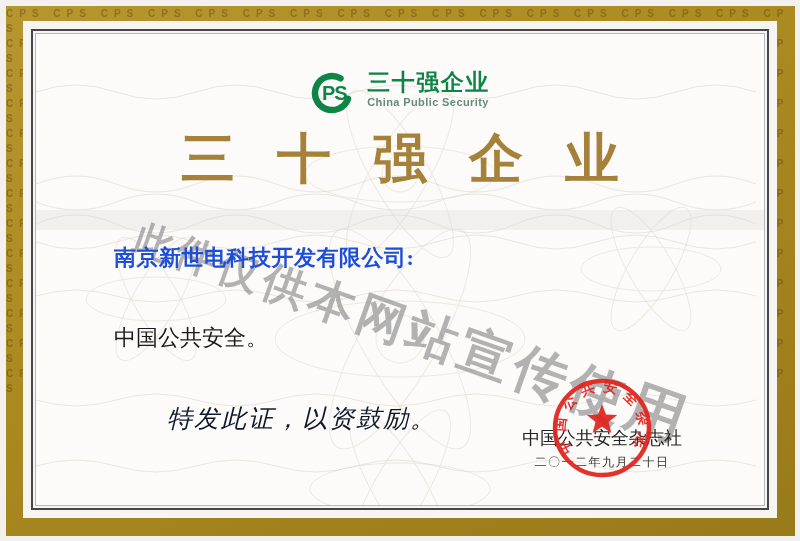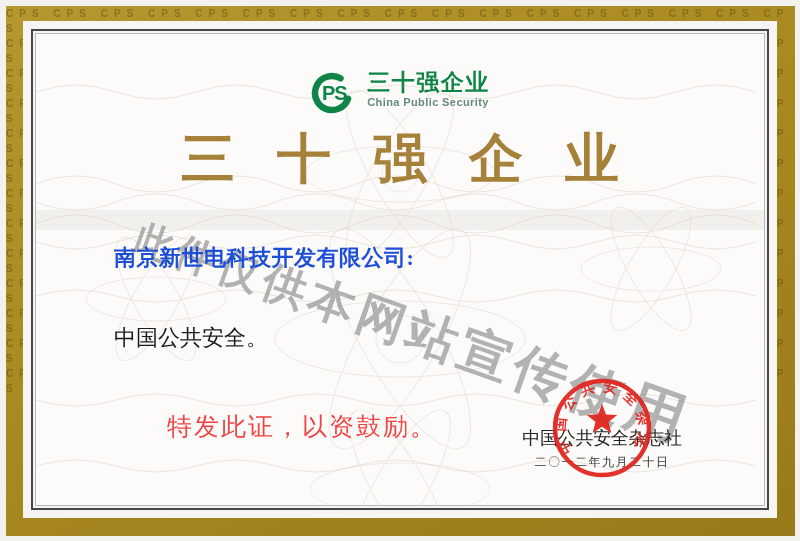--- a/index.html
+++ b/index.html
@@ -52,21 +52,21 @@
     font-family:"Liberation Serif",serif;font-weight:bold;
     font-size:54px;color:#a6813a;line-height:1.1;
   }
   .recipient{
     position:absolute;left:78px;top:209px;z-index:3;
     font-family:"Liberation Serif",serif;font-weight:bold;
     font-size:22px;color:#1d4ed8;letter-spacing:0.5px;
   }
   .body-line1{position:absolute;left:131px;top:252px;z-index:3;font-size:22px;color:#1a1a1a;letter-spacing:0.2px;}
   .body-line2{position:absolute;left:78px;top:289px;z-index:3;font-size:22px;color:#1a1a1a;}
-  .closing{position:absolute;left:131px;top:376px;z-index:3;font-size:25px;color:#ef4444;letter-spacing:2px;}
+  .closing{position:absolute;left:131px;top:368px;z-index:3;font-size:25px;color:#0f172a;letter-spacing:2px;font-style:italic;}
   .issue-block{position:absolute;left:466px;top:394px;width:200px;z-index:3;text-align:center;}
   .issuer{font-size:18px;color:#222;letter-spacing:-0.3px;line-height:1.2;}
   .issue-date{font-size:12px;color:#333;letter-spacing:1.5px;margin-top:4px;}
   .seal{position:absolute;left:514px;top:342px;z-index:4;opacity:0.93;}
   p,div{margin:0;}
 </style>
 </head>
 <body>
 
 <div class="paper">

